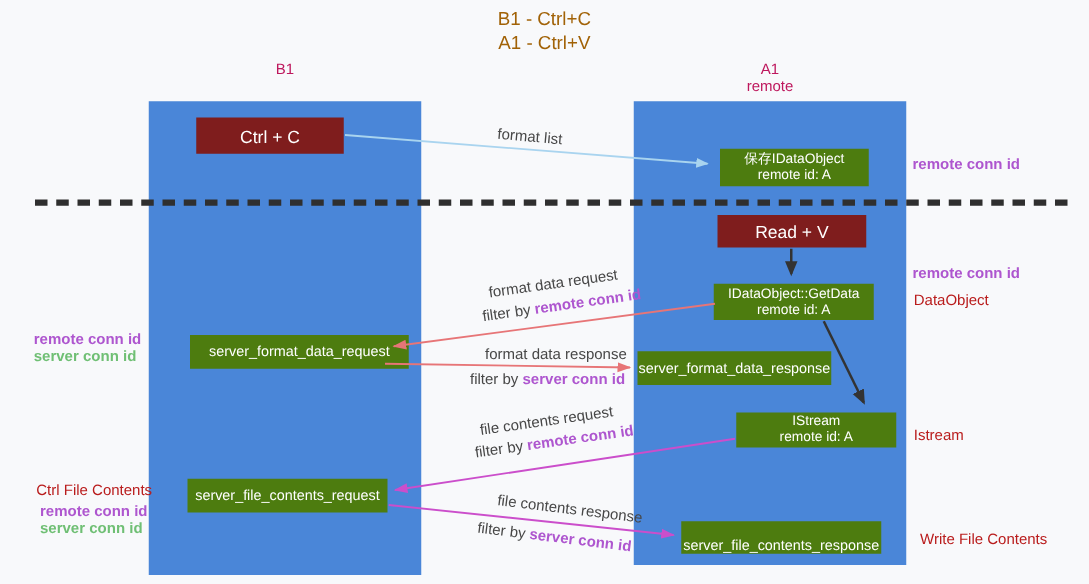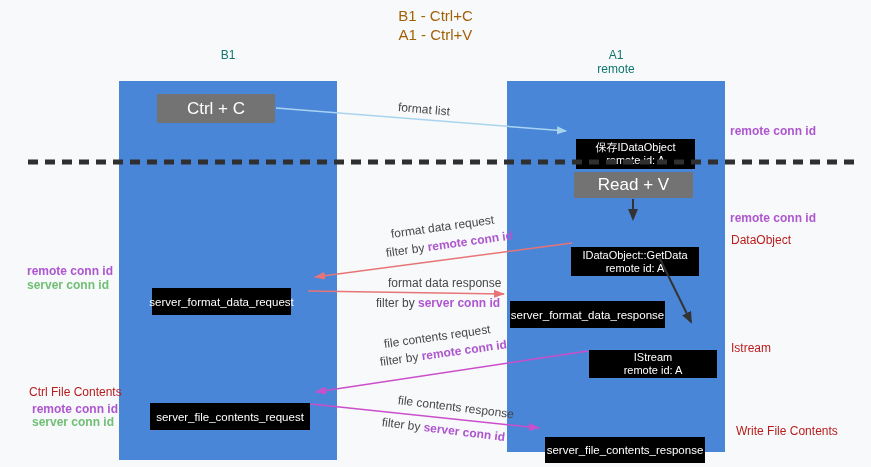--- a/index.html
+++ b/index.html
@@ -2,44 +2,44 @@
 <html><head>
 <meta charset="utf-8">
 <style>
   html,body{margin:0;padding:0;}
   body{font-family:"Liberation Sans","DejaVu Sans",sans-serif;background:#f8f9fb;}
   .canvas{position:relative;width:871px;height:467px;background:#f8f9fb;overflow:hidden;}
 
   .title{position:absolute;left:0;top:6px;width:871px;text-align:center;
          font-size:15px;color:#a16207;line-height:19px;}
 
-  .col-header{position:absolute;text-align:center;font-size:12px;color:#0f766e;line-height:14px;}
+  .col-header{position:absolute;text-align:center;font-size:12px;color:#be185d;line-height:14px;}
   .col-header.b1{left:119px;top:48px;width:218px;}
   .col-header.a1{left:507px;top:48px;width:218px;}
 
   .lifeline{position:absolute;background:#4a86d8;}
   .lifeline.b1{left:119px;top:81px;width:218px;height:379px;}
   .lifeline.a1{left:507px;top:81px;width:218px;height:371px;}
 
   .node{position:absolute;display:flex;flex-direction:column;align-items:center;
         justify-content:center;color:#fff;text-align:center;z-index:2;}
-  .node.green{background:#737373;font-size:17px;}
-  .node.orange{background:#000000;font-size:11.5px;margin-top:20px;}
+  .node.green{background:#7f1d1d;font-size:14px;}
+  .node.orange{background:#4d7c0f;font-size:11.5px;}
   .node .l2{font-size:11px;line-height:13px;}
   .node .l1{font-size:11px;line-height:13px;}
 
   .n-ctrl-c{left:157px;top:94px;width:118px;height:29px;}
   .n-save-ido{left:576px;top:119px;width:119px;height:30px;}
   .n-ctrl-v{left:574px;top:172px;width:119px;height:26px;}
   .n-getdata{left:571px;top:227px;width:128px;height:29px;}
-  .n-fmt-req{left:152px;top:268px;width:139px;height:27px;}
+  .n-fmt-req{left:152px;top:268px;width:175px;height:27px;}
   .n-fmt-resp{left:510px;top:281px;width:155px;height:27px;}
   .n-istream{left:589px;top:330px;width:128px;height:28px;}
   .n-file-req{left:150px;top:383px;width:160px;height:27px;}
-  .n-file-resp{left:545px;top:417px;width:160px;height:26px;}
+  .n-file-resp{left:545px;top:417px;width:160px;height:26px;justify-content:flex-end;}
 
   .ann{position:absolute;font-size:12px;color:#b91c1c;z-index:3;white-space:nowrap;}
   .ann.purple{color:#ae56cf;font-weight:bold;}
   .ann.green{color:#6fbf74;font-weight:bold;}
 
   .alabel{position:absolute;font-size:12px;color:#474747;z-index:3;white-space:nowrap;}
   .alabel .key-purple{color:#ae56cf;font-weight:bold;}
   .rot-n8{transform:rotate(-8deg);transform-origin:left center;}
   .rot-p5{transform:rotate(5deg);transform-origin:left center;}
   .rot-p7{transform:rotate(7deg);transform-origin:left center;}

